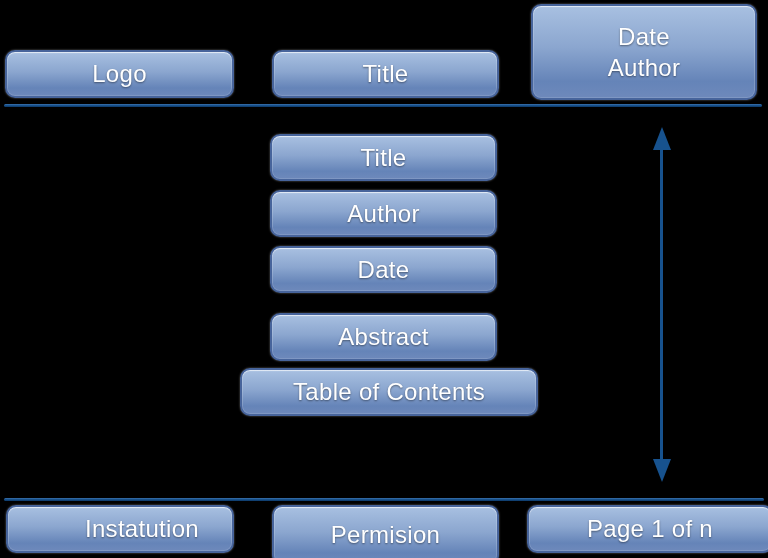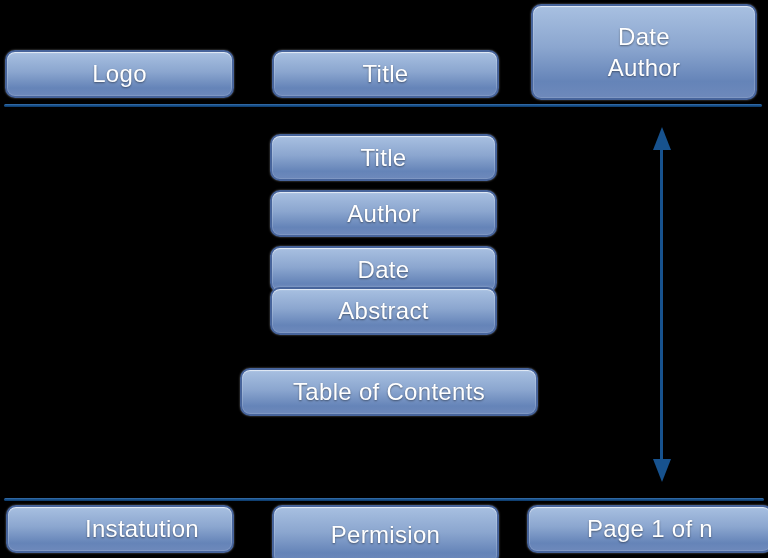--- a/index.html
+++ b/index.html
@@ -80,21 +80,21 @@
   </div>
 
   <div class="rule" style="left:4px; top:104px; width:758px;"></div>
 
   <div class="box" style="left:270px; top:134px; width:227px; height:47px;">Title</div>
 
   <div class="box" style="left:270px; top:190px; width:227px; height:47px;">Author</div>
 
   <div class="box" style="left:270px; top:246px; width:227px; height:47px;">Date</div>
 
-  <div class="box" style="left:270px; top:287px; width:227px; height:48px;">Abstract</div>
+  <div class="box" style="left:270px; top:313px; width:227px; height:48px;">Abstract</div>
 
   <div class="box" style="left:240px; top:368px; width:298px; height:48px;">Table of Contents</div>
 
   <div>
     <div class="arrowhead up" style="left:653px; top:127px;"></div>
     <div class="arrow-shaft" style="left:660px; top:147px; height:316px;"></div>
     <div class="arrowhead down" style="left:653px; top:459px;"></div>
   </div>
 
   <div class="rule" style="left:4px; top:498px; width:760px;"></div>

